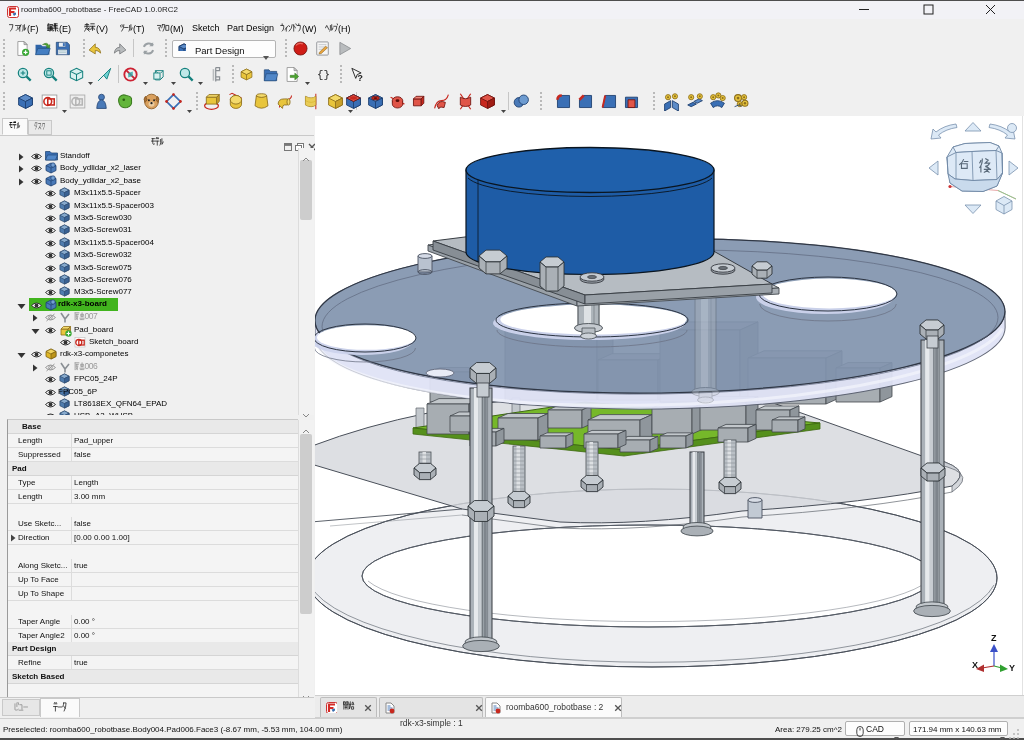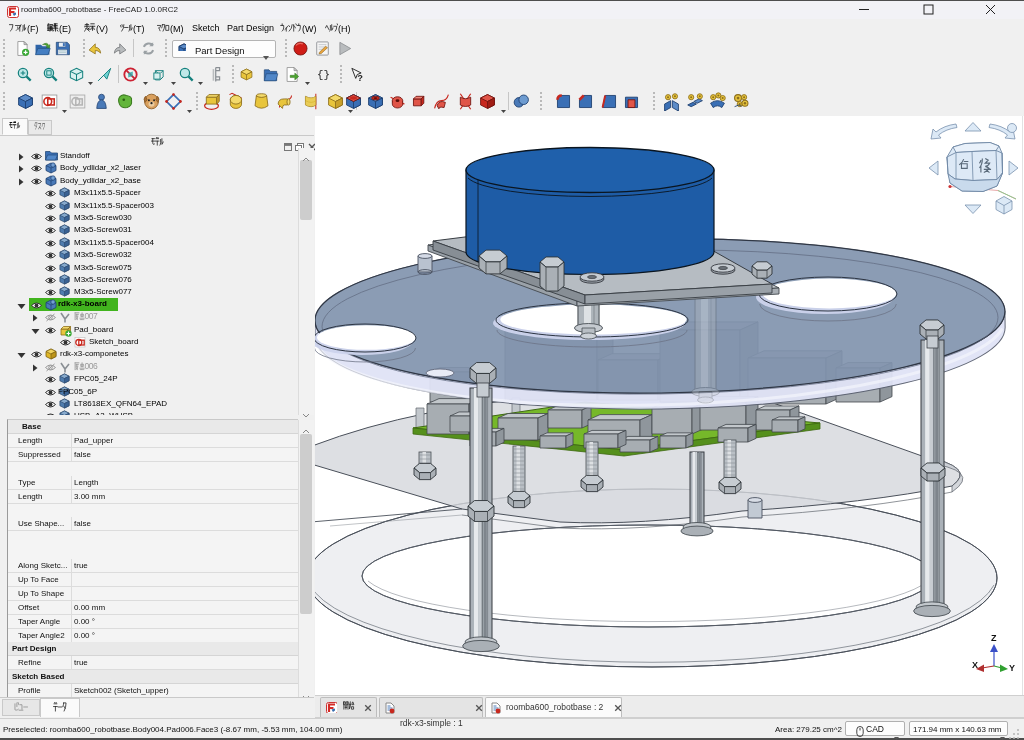--- a/index.html
+++ b/index.html
@@ -937,80 +937,81 @@
 <div class="prow" style="top:14px">
       <span class="pname">Length</span>
       <span class="pdiv"></span>
       <span class="pval">Pad_upper</span>
     </div>
 <div class="prow" style="top:28px">
       <span class="pname">Suppressed</span>
       <span class="pdiv"></span>
       <span class="pval">false</span>
     </div>
+<div class="prow phdr" style="top:42px">
+      <span style="position:absolute;left:4px;top:2px">Pad</span>
+    </div>
 <div class="prow" style="top:56px">
       <span class="pname">Type</span>
       <span class="pdiv"></span>
       <span class="pval">Length</span>
     </div>
 <div class="prow" style="top:70px">
       <span class="pname">Length</span>
       <span class="pdiv"></span>
       <span class="pval">3.00 mm</span>
     </div>
 <div class="prow" style="top:97px">
-      <span class="pname">Use Shape...</span>
+      <span class="pname">Use Sketc...</span>
       <span class="pdiv"></span>
       <span class="pval">false</span>
+    </div>
+<div class="prow" style="top:111px">
+      <span style="position:absolute;left:2px;top:3px"><svg width="7" height="8">
+          <path d="M1 0.5 L5.5 4 L1 7.5 Z" fill="#444"></path>
+        </svg></span>
+      <span class="pname">Direction</span>
+      <span class="pdiv"></span>
+      <span class="pval">[0.00 0.00 1.00]</span>
     </div>
 <div class="prow" style="top:139px">
       <span class="pname">Along Sketc...</span>
       <span class="pdiv"></span>
       <span class="pval">true</span>
     </div>
 <div class="prow" style="top:167px">
       <span class="pname">Up To Shape</span>
       <span class="pdiv"></span>
       <span class="pval"></span>
     </div>
 <div class="prow" style="top:153px">
       <span class="pname">Up To Face</span>
       <span class="pdiv"></span>
       <span class="pval"></span>
     </div>
-<div class="prow" style="top:181px">
-      <span class="pname">Offset</span>
-      <span class="pdiv"></span>
-      <span class="pval">0.00 mm</span>
-    </div>
 <div class="prow" style="top:195px">
       <span class="pname">Taper Angle</span>
       <span class="pdiv"></span>
       <span class="pval">0.00 °</span>
     </div>
 <div class="prow" style="top:209px">
       <span class="pname">Taper Angle2</span>
       <span class="pdiv"></span>
       <span class="pval">0.00 °</span>
     </div>
 <div class="prow phdr" style="top:222px">
       <span style="position:absolute;left:4px;top:2px">Part Design</span>
     </div>
 <div class="prow" style="top:236px">
       <span class="pname">Refine</span>
       <span class="pdiv"></span>
       <span class="pval">true</span>
     </div>
 <div class="prow phdr" style="top:250px">
       <span style="position:absolute;left:4px;top:2px">Sketch Based</span>
-    </div>
-<div class="prow" style="top:264px">
-      <span class="pname">Profile</span>
-      <span class="pdiv"></span>
-      <span class="pval">Sketch002 (Sketch_upper)</span>
     </div>
 </div>
 <div class="vscroll abs" style="left:298px;top:420px;width:16px;height:277px"></div>
 <div class="thumb abs" style="left:300px;top:434px;width:12px;height:180px"></div>
 <div class="abs" style="left:301px;top:422px"><svg width="10" height="8">
       <path d="M2 5 L5 2 L8 5" fill="none" stroke="#888"></path>
     </svg></div>
 <div class="abs" style="left:301px;top:687px"><svg width="10" height="8">
       <path d="M2 3 L5 6 L8 3" fill="none" stroke="#888"></path>
     </svg></div>

